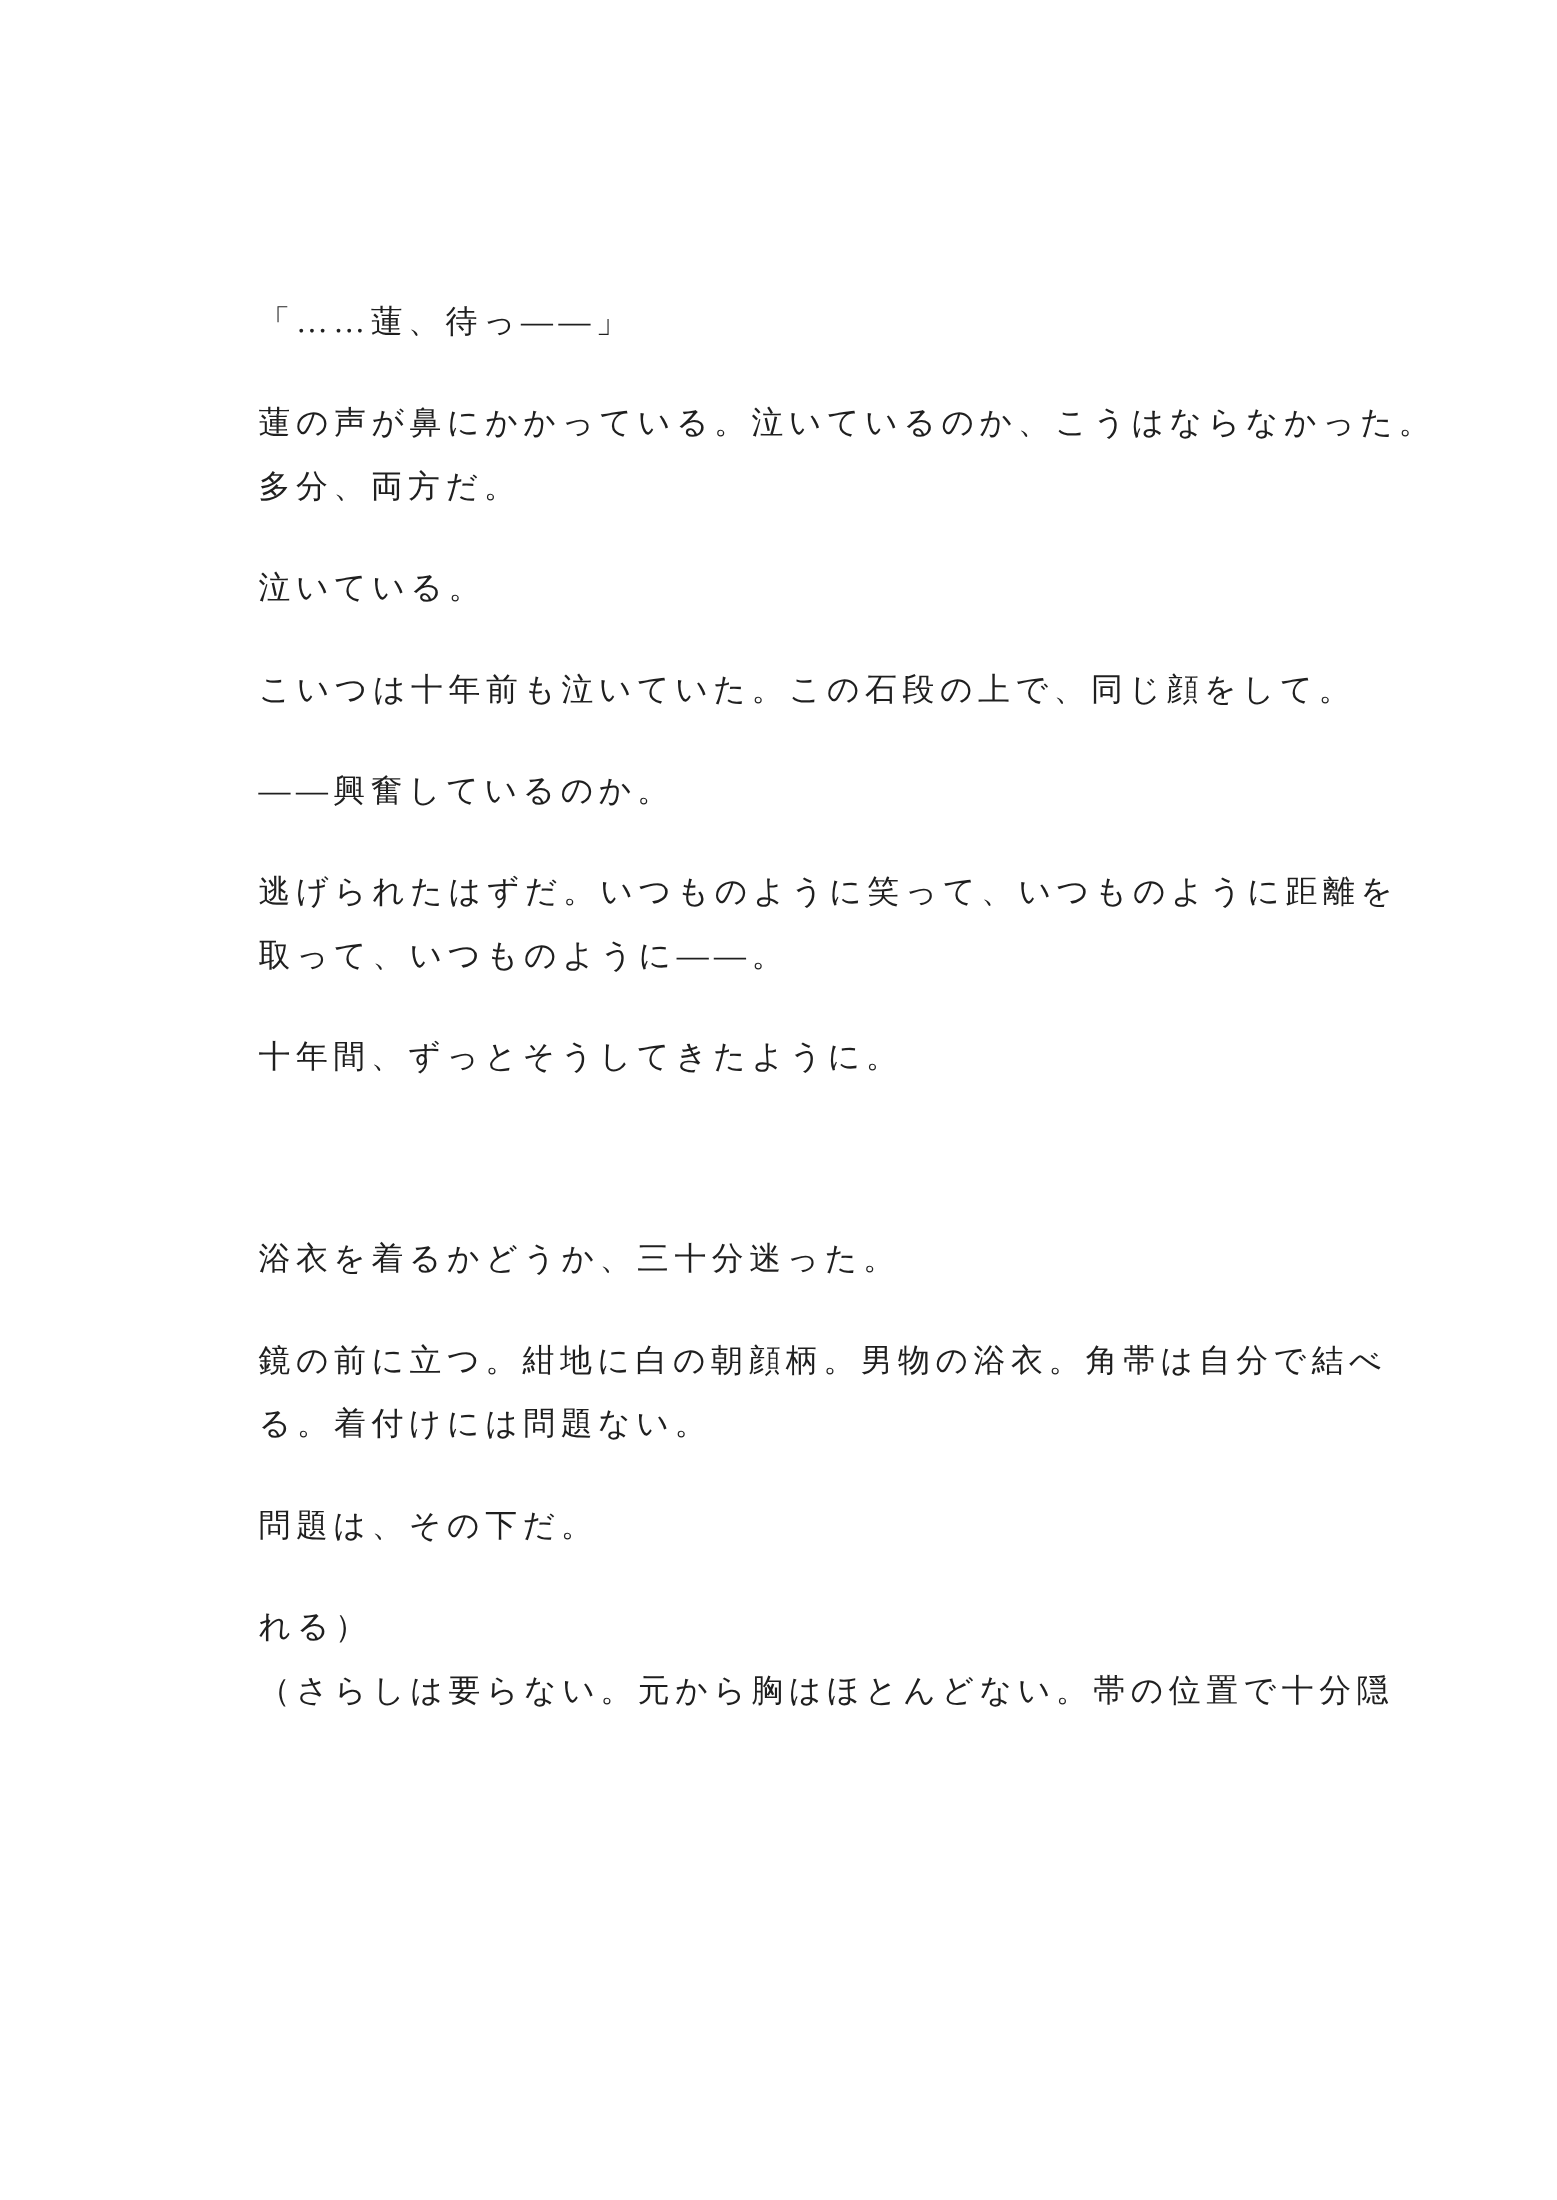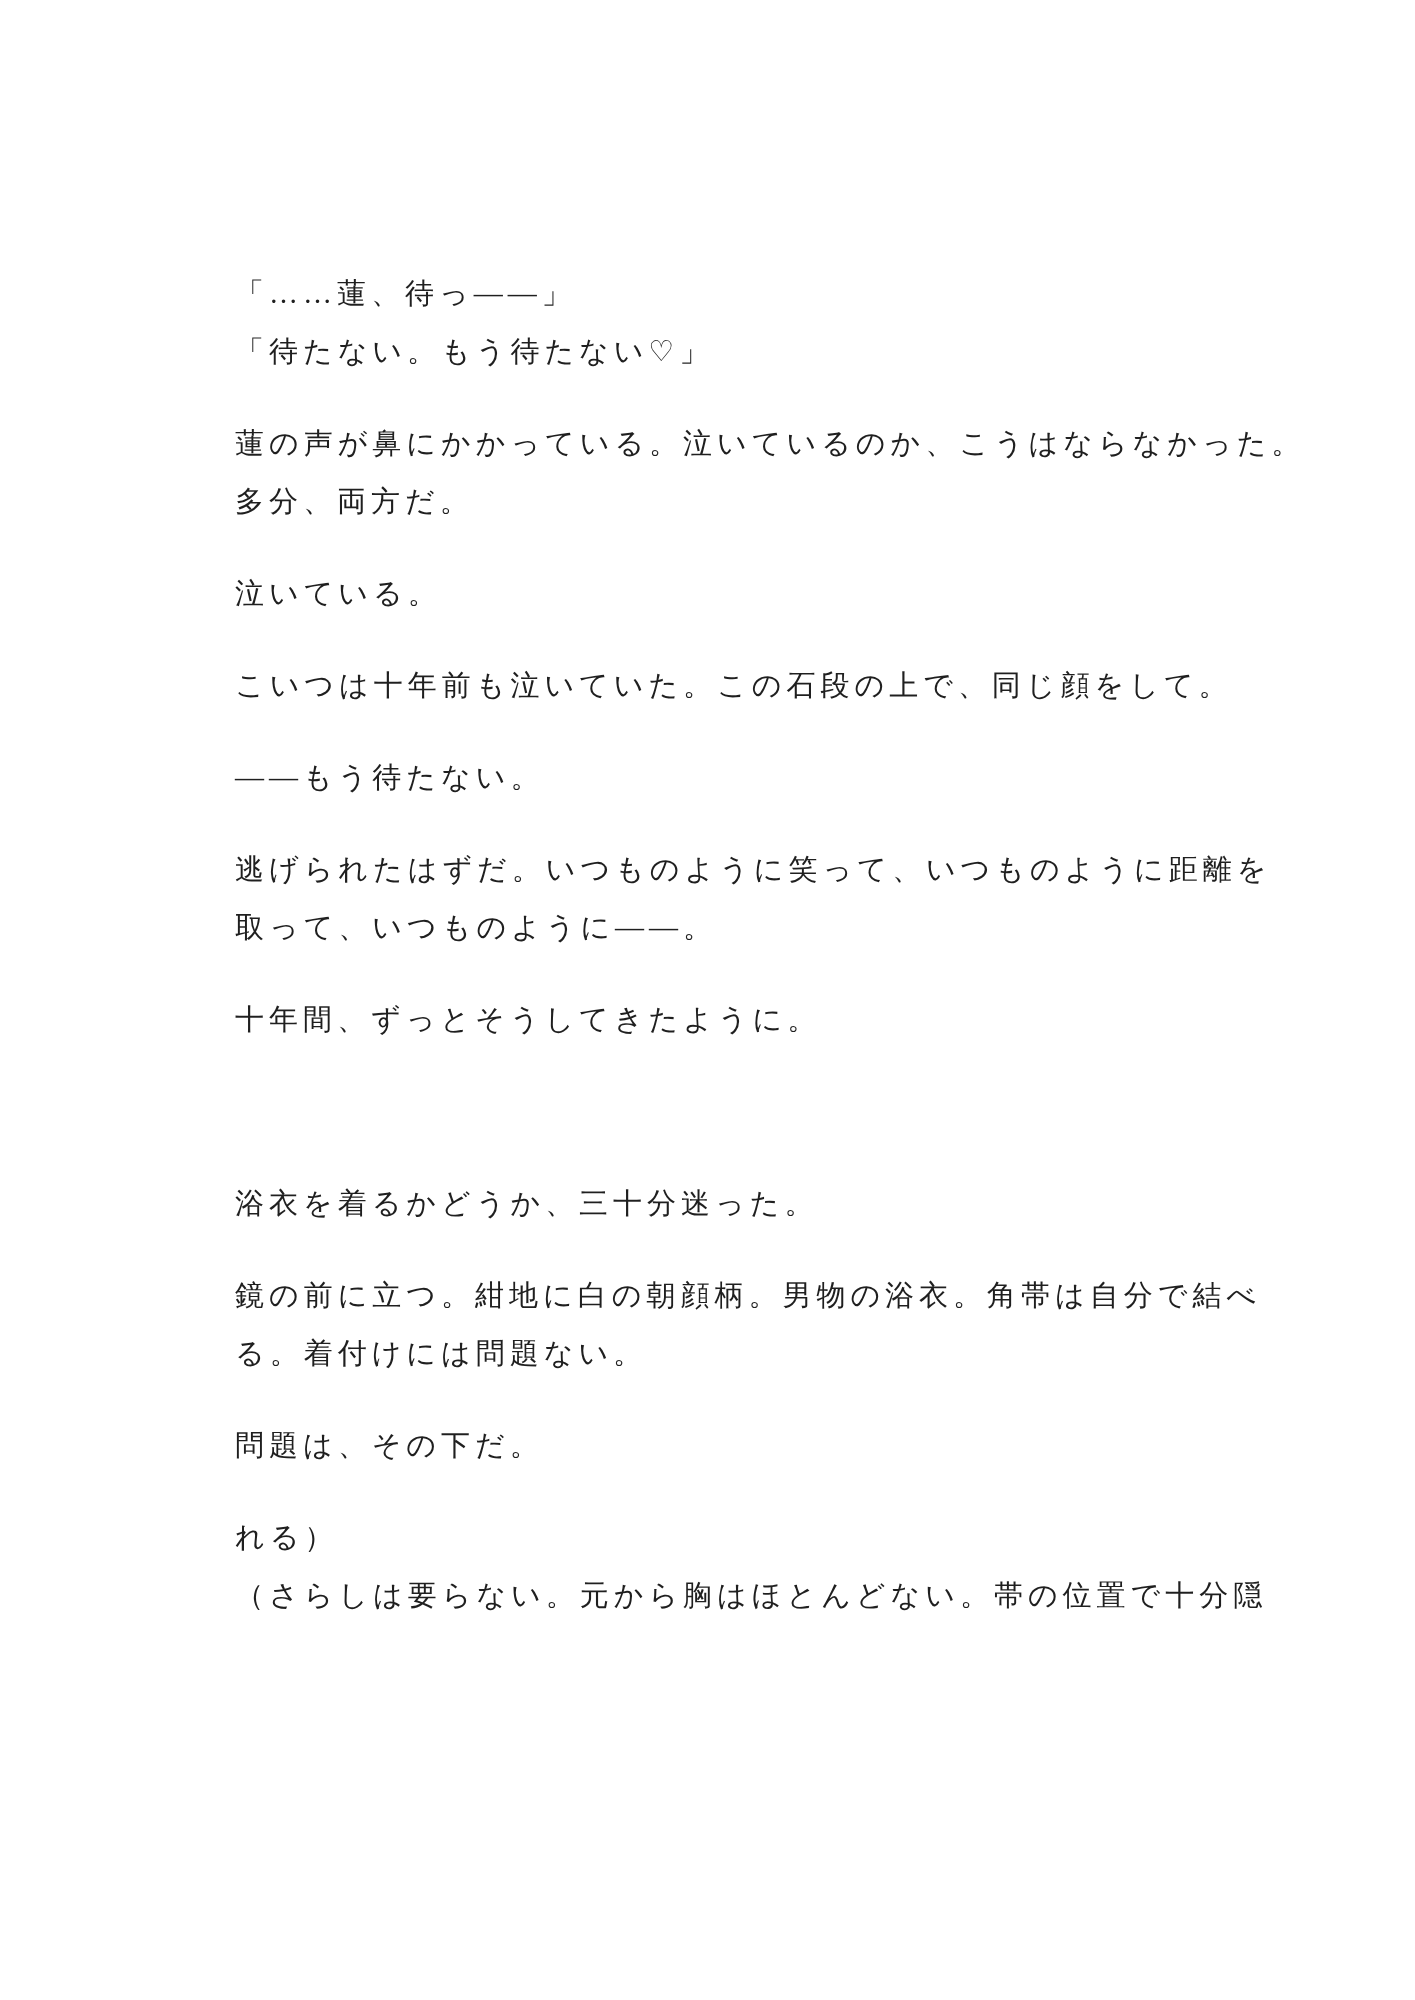--- a/index.html
+++ b/index.html
@@ -38,34 +38,33 @@
     white-space: nowrap;
   }
 </style>
 </head>
 <body>
 
 <div class="page">
   <div class="content">
       <div class="paragraph">
         <div class="text-line">「……蓮、待っ――」</div>
-        <div class="text-line">「待たない。もう待たない♡」</div>
       </div>
       <div class="paragraph">
         <div class="text-line">蓮の声が鼻にかかっている。泣いているのか、こうはならなかった。</div>
         <div class="text-line">多分、両方だ。</div>
       </div>
       <div class="paragraph">
         <div class="text-line">泣いている。</div>
       </div>
       <div class="paragraph">
         <div class="text-line">こいつは十年前も泣いていた。この石段の上で、同じ顔をして。</div>
       </div>
       <div class="paragraph">
-        <div class="text-line">――もう待たない。</div>
+        <div class="text-line">――興奮しているのか。</div>
       </div>
       <div class="paragraph">
         <div class="text-line">逃げられたはずだ。いつものように笑って、いつものように距離を</div>
         <div class="text-line">取って、いつものように――。</div>
       </div>
       <div class="paragraph">
         <div class="text-line">十年間、ずっとそうしてきたように。</div>
       </div>
       <div class="paragraph scene-break">
         <div class="text-line">浴衣を着るかどうか、三十分迷った。</div>

